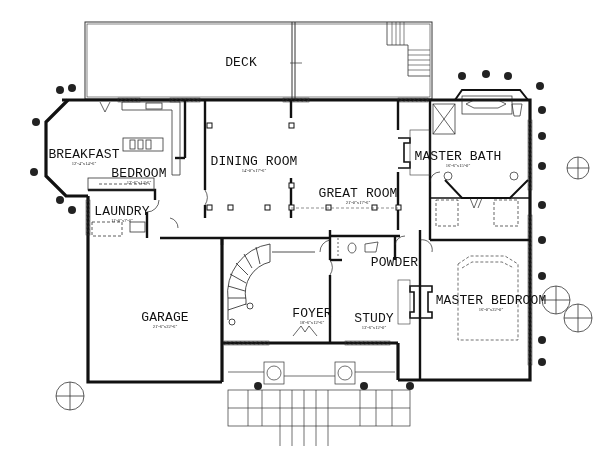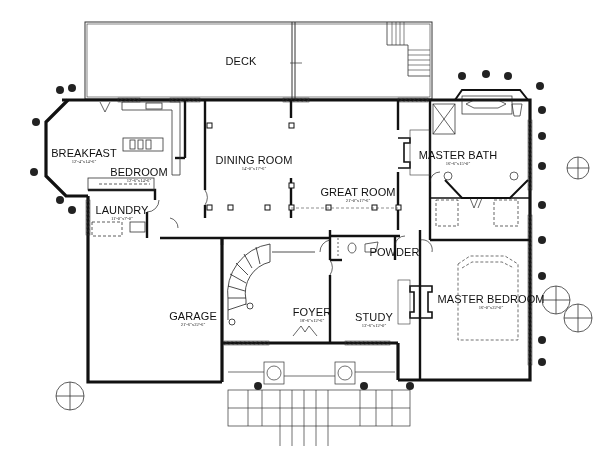--- a/index.html
+++ b/index.html
@@ -1,20 +1,20 @@
 <!DOCTYPE html>
 <html><head>
 <meta charset="utf-8">
 <style>
   html, body { margin: 0; padding: 0; background: #ffffff; }
   body { width: 600px; height: 449px; position: relative; overflow: hidden;
          font-family: "Liberation Serif", serif; color: #111; }
   svg.plan { position: absolute; left: 0; top: 0; width: 600px; height: 449px; }
   .lbl { position: absolute; text-align: center; line-height: 1; white-space: nowrap; transform: translateX(-50%); }
-  .lbl .name { display: block; font-size: 11px; letter-spacing: 0.1px; font-family: Liberation Sans, sans-serif; color: #111; }
+  .lbl .name { display: block; font-size: 13px; letter-spacing: 0.1px; font-family: Liberation Mono, monospace; color: #111; }
   .lbl .dim { display: block; font-size: 4.6px; margin-top: 1px; font-family: "Liberation Serif", serif; color: #222; }
 </style>
 </head>
 <body>
 
 <svg class="plan" viewBox="0 0 600 449" xmlns="http://www.w3.org/2000/svg">
   <defs>
     <pattern id="hatch" width="3" height="3" patternUnits="userSpaceOnUse" patternTransform="rotate(45)">
       <line x1="0" y1="0" x2="0" y2="3" stroke="#333" stroke-width="1"></line>
     </pattern>
@@ -279,24 +279,24 @@
   <span class="dim">14'-0"x17'-6"</span>
 </div>
 <div class="lbl" style="left:358px; top:155px;margin-top:32px;">
   <span class="name">GREAT ROOM</span>
   <span class="dim">21'-0"x17'-6"</span>
 </div>
 <div class="lbl" style="left:458px; top:150px;">
   <span class="name">MASTER BATH</span>
   <span class="dim">16'-6"x15'-0"</span>
 </div>
-<div class="lbl" style="left:371px; top:247px;padding-left:47px;">
+<div class="lbl" style="left:371px; top:256px;padding-left:47px;">
   <span class="name">POWDER</span>
 </div>
-<div class="lbl" style="left:165px; top:311px;margin-left:28px;">
+<div class="lbl" style="left:165px; top:311px;">
   <span class="name">GARAGE</span>
   <span class="dim">21'-6"x22'-6"</span>
 </div>
 <div class="lbl" style="left:312px; top:307px;">
   <span class="name">FOYER</span>
   <span class="dim">18'-6"x12'-6"</span>
 </div>
 <div class="lbl" style="left:374px; top:304px;margin-top:8px;">
   <span class="name">STUDY</span>
   <span class="dim">13'-6"x12'-0"</span>

